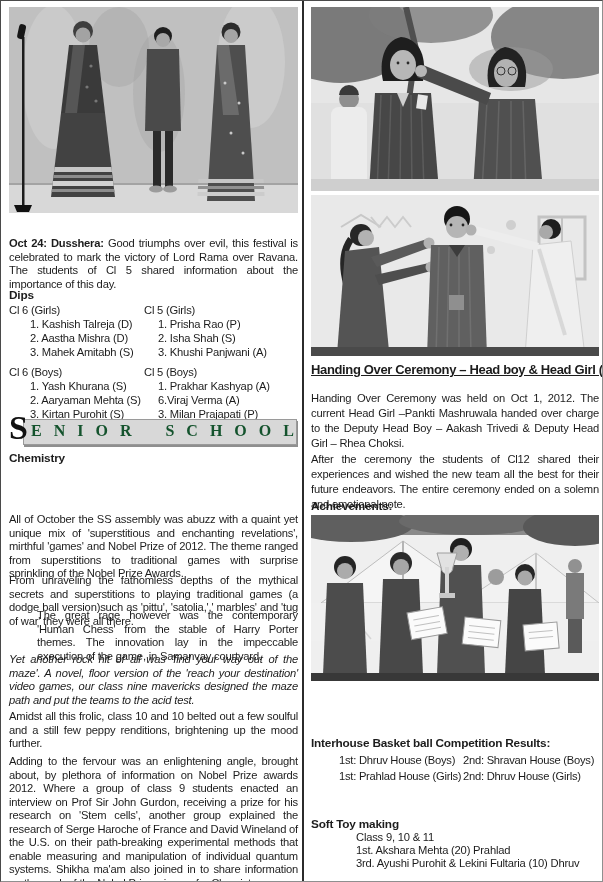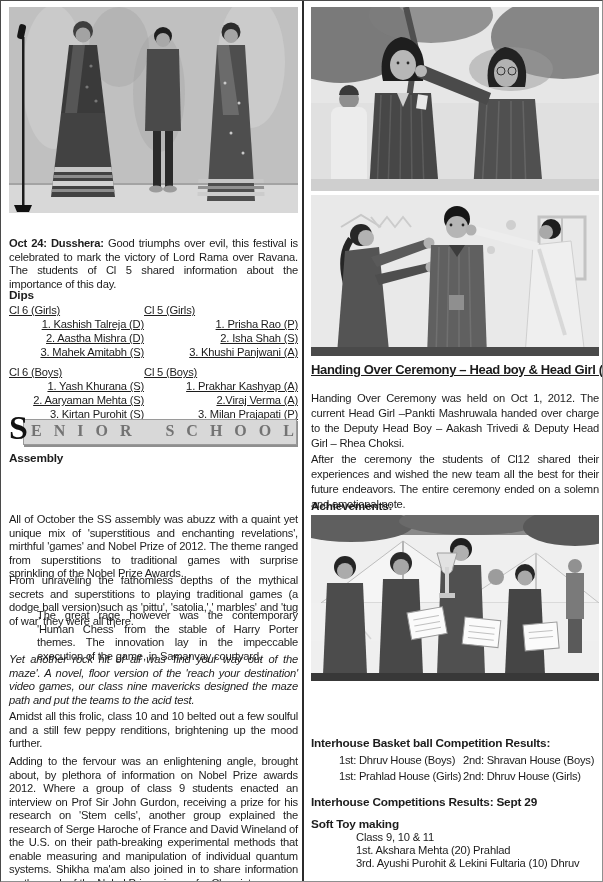--- a/index.html
+++ b/index.html
@@ -18,32 +18,32 @@
   figure{margin:0;padding:0;}
   figure svg{display:block;}
   .para{font-size:11.2px;letter-spacing:-0.2px;line-height:13.5px;text-align:justify;}
   .col-right .para{line-height:14.8px;}
   .h-bold{font-weight:bold;font-size:11.8px;letter-spacing:-0.2px;line-height:14px;}
   .caption{font-weight:bold;font-size:13px;letter-spacing:-0.35px;white-space:nowrap;line-height:15px;text-decoration:underline;}
   .lead{font-weight:bold;}
   
   .dips-grid{display:grid;grid-template-columns:135px auto;row-gap:0;font-size:11.2px;letter-spacing:-0.2px;}
   .group-title{line-height:14px;}
-  .group-item{line-height:14px;text-align:right;}
+  .group-item{line-height:14px;}
   .dips-group:nth-child(odd) .group-item{margin-left:21px;}
   .dips-group:nth-child(even) .group-item{margin-left:14px;}
   .dips-group{padding-bottom:6px;}
   
   .banner{height:30px;}
   .banner-box{position:absolute;left:14px;right:1px;top:3px;height:24px;background:#d8d8d8;
     border:1px solid #9a9a9a;box-shadow:1px 2px 0 #8f8f8f;}
   .banner-initial{position:absolute;left:0;top:-5px;z-index:2;font-family:"Liberation Serif",serif;
     font-weight:bold;font-size:34px;line-height:34px;color:#101010;}
   .banner-letters{position:absolute;left:22px;top:7px;z-index:2;font-family:"Liberation Serif",serif;
-    font-weight:bold;font-size:16px;line-height:16px;color:#737373;letter-spacing:12px;}
+    font-weight:bold;font-size:16px;line-height:16px;color:#14532d;letter-spacing:12px;}
   .banner-word2{margin-left:22px;}
   
   .results-grid{display:grid;grid-template-columns:124px auto;padding-left:28px;
     font-size:11.2px;letter-spacing:-0.25px;line-height:15.5px;}
   .soft-lines{padding-left:45px;font-size:11.2px;letter-spacing:-0.2px;line-height:12.8px;}
   .soft-line{white-space:nowrap;}
 </style>
 </head>
 <body>
 
@@ -114,21 +114,21 @@
           </g>
         </g>
       </svg>
     </figure>
 
     <p class="para block" style="top:194px;margin-top:36px;"><b class="lead">Oct 24: Dusshera:</b><span> Good triumphs over evil, this festival is celebrated to mark the victory of Lord Rama over Ravana. The students of Cl 5 shared information about the importance of this day.</span></p>
 
 
     <div class="h-bold block" style="top:281px;">Dips</div>
 
-    <div class="dips-grid block" style="top:296px;text-decoration:underline;">
+    <div class="dips-grid block" style="top:296px;">
       <div class="dips-group">
         <div class="group-title">Cl 6 (Girls)</div>
         <div class="group-item">1. Kashish Talreja (D)</div>
         <div class="group-item">2. Aastha Mishra (D)</div>
         <div class="group-item">3. Mahek Amitabh (S)</div>
       </div>
       <div class="dips-group">
         <div class="group-title">Cl 5 (Girls)</div>
         <div class="group-item">1. Prisha Rao (P)</div>
         <div class="group-item">2. Isha Shah (S)</div>
@@ -136,32 +136,32 @@
       </div>
       <div class="dips-group">
         <div class="group-title">Cl 6 (Boys)</div>
         <div class="group-item">1. Yash Khurana (S)</div>
         <div class="group-item">2. Aaryaman Mehta (S)</div>
         <div class="group-item">3. Kirtan Purohit (S)</div>
       </div>
       <div class="dips-group">
         <div class="group-title">Cl 5 (Boys)</div>
         <div class="group-item">1. Prakhar Kashyap (A)</div>
-        <div class="group-item">2.Viraj Verma (A)</div>
+        <div class="group-item">6.Viraj Verma (A)</div>
         <div class="group-item">3. Milan Prajapati (P)</div>
       </div>
     </div>
 
     <div class="banner block" style="top:409px;">
       <div class="banner-box"></div>
       <span class="banner-initial">S</span>
       <span class="banner-letters"><span>ENIOR</span><span class="banner-word2">SCHOOL</span></span>
     </div>
 
-    <div class="h-bold block" style="top:444px;">Assembly</div>
+    <div class="h-bold block" style="top:444px;">Chemistry</div>
 
     <p class="para block" style="top:461px;margin-top:45px;">All of October the SS assembly was abuzz with a quaint yet unique mix of 'superstitious and enchanting revelations', mirthful 'games' and Nobel Prize of 2012. The theme ranged from superstitions to traditional games with surprise sprinkling of the Nobel Prize Awards.</p>
     <p class="para block" style="top:556px;">From unraveling the fathomless depths of the mythical secrets and superstitions to playing traditional games (a dodge ball version)such as 'pittu', 'satolia,',' marbles' and 'tug of war' they were all there.</p>
     <p class="para block" style="top:591px;margin-left:28px;">The great rage however was the contemporary 'Human Chess' from the stable of Harry Porter themes. The innovation lay in the impeccable execution of the game, in Samanvay courtyard.</p>
     <p class="para block" style="top:635px;font-style:italic;">Yet another rock hit of all was 'find your way out of the maze'. A novel, floor version of the 'reach your destination' video games, our class nine mavericks designed the maze path and put the teams to the acid test.</p>
     <p class="para block" style="top:692px;">Amidst all this frolic, class 10 and 10 belted out a few soulful and a still few peppy renditions, brightening up the mood further.</p>
     <p class="para block" style="top:737px;">Adding to the fervour was an enlightening angle, brought about, by plethora of information on Nobel Prize awards 2012. Where a group of class 9 students enacted an interview on Prof Sir John Gurdon, receiving a prize for his research on 'Stem cells', another group explained the research of Serge Haroche of France and David Wineland of the U.S. on their path-breaking experimental methods that enable measuring and manipulation of individual quantum systems. Shikha ma'am also joined in to share information on the work of the Nobel Prize winners for Chemistry.</p>
   </div>
 
   <div class="col col-right">
@@ -336,21 +336,20 @@
 
     <div class="h-bold block" style="top:729px;">Interhouse Basket ball Competition Results:</div>
 
     <div class="results-grid block" style="top:746px;">
       <div>1st: Dhruv House (Boys)</div>
       <div>2nd: Shravan House (Boys)</div>
       <div>1st: Prahlad House (Girls)</div>
       <div>2nd: Dhruv House (Girls)</div>
     </div>
 
-    <div class="h-bold block" style="top:788px;">Interhouse Competitions Results: Sept 29</div>
 
     <div class="h-bold block" style="top:810px;">Soft Toy making</div>
 
     <div class="soft-lines block" style="top:824px;">
       <div class="soft-line">Class 9, 10 &amp; 11</div>
       <div class="soft-line">1st. Akshara Mehta (20) Prahlad</div>
       <div class="soft-line">3rd. Ayushi Purohit &amp; Lekini Fultaria   (10) Dhruv</div>
     </div>
   </div>
 </div>

